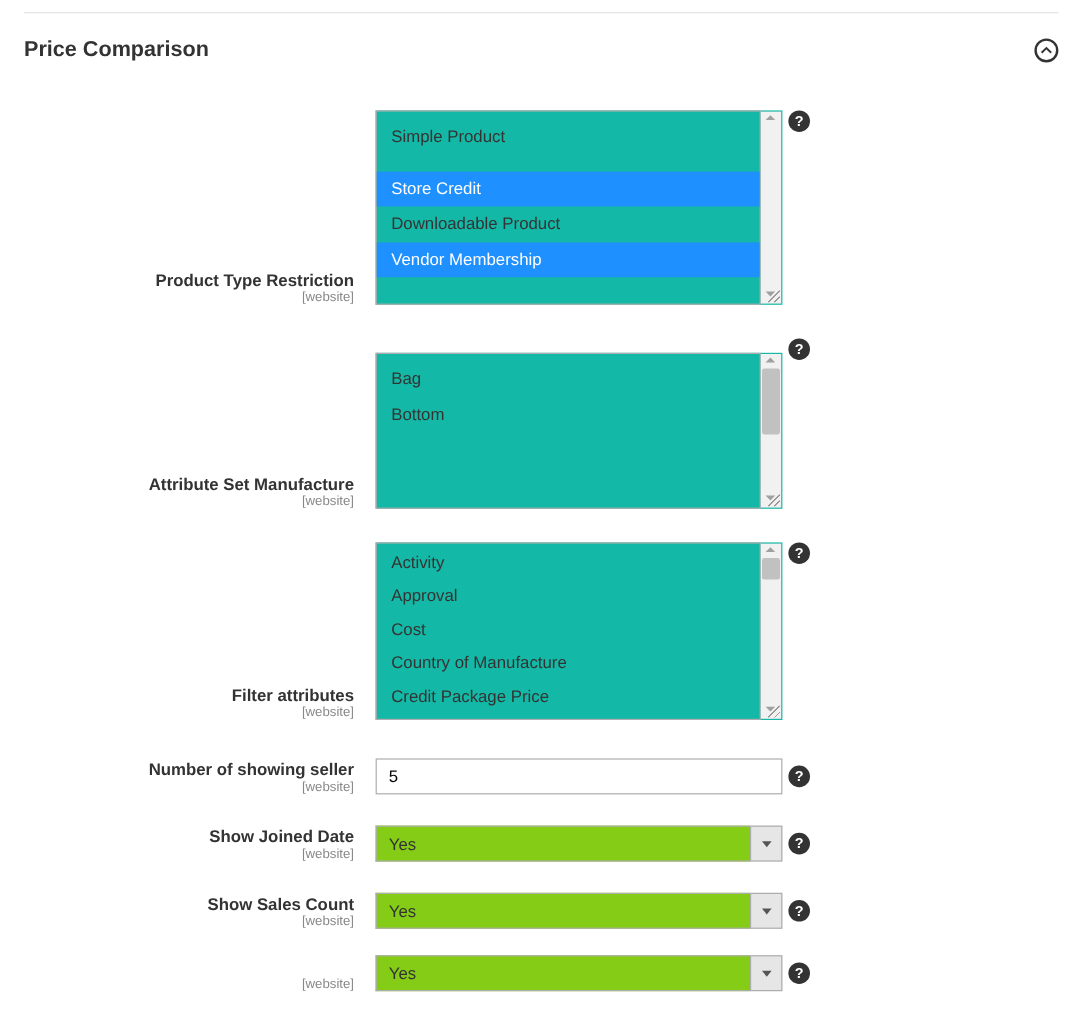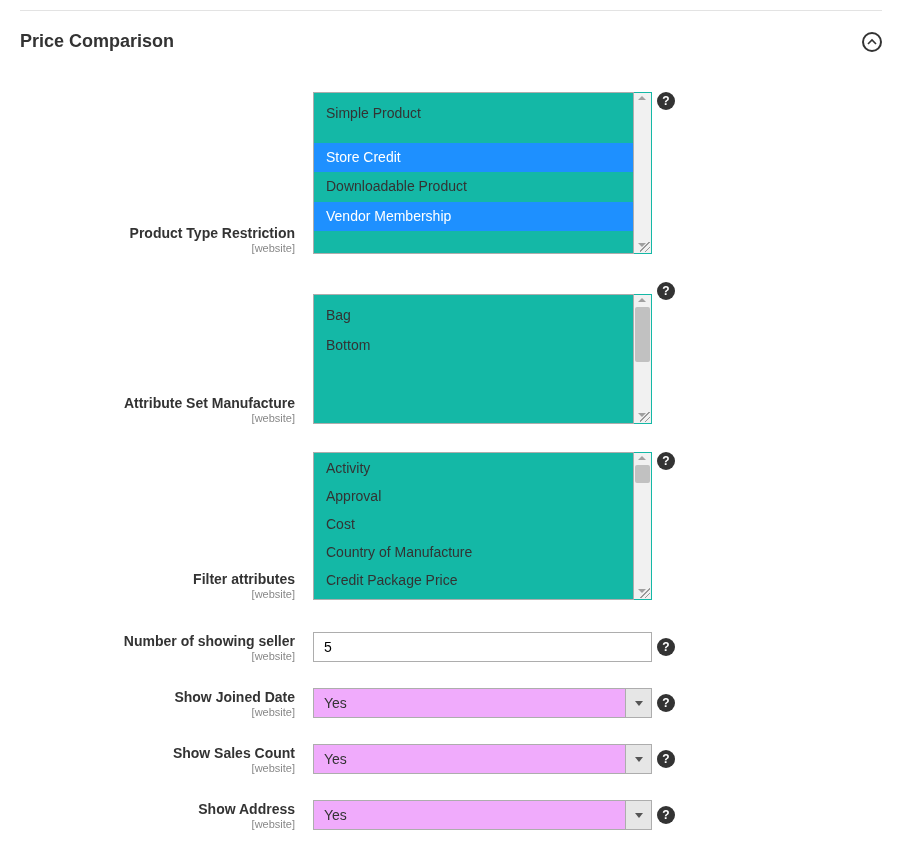--- a/index.html
+++ b/index.html
@@ -29,21 +29,21 @@
   .ms-mid  { height: 130px; margin-top: 12px; }
   .ms-filter { padding-top: 2px; }
   .ms-filter .ms-option { padding-top: 1px; padding-bottom: 1px; line-height: 1.85; }
   .resize-handle { position: absolute; bottom: 2px; right: 2px; width: 10px; height: 10px; pointer-events: none; }
   .resize-handle::before, .resize-handle::after { content: ""; position: absolute; background: linear-gradient(135deg, transparent 45%, #999 45%, #999 55%, transparent 55%); }
   .resize-handle::before { width: 10px; height: 10px; right: 0; bottom: 0; }
   .resize-handle::after { width: 5px; height: 5px; right: 0; bottom: 0; }
   .help-icon { position: absolute; left: 344px; top: 0; width: 18px; height: 18px; border-radius: 50%; background: #333; color: #fff; display: flex; align-items: center; justify-content: center; font-size: 12px; font-weight: bold; cursor: pointer; }
   .text-input { width: 339px; height: 30px; border: 1px solid #adadad; padding: 0 10px; font-size: 14px; }
   .select-wrap { width: 339px; height: 30px; position: relative; }
-  .select-input { width: 312px; height: 30px; border: 1px solid #adadad; border-right: none; display: flex; align-items: center; padding: 0 10px; font-size: 14px; color: #333; background: #f0abfc; }
+  .select-input { width: 312px; height: 30px; border: 1px solid #adadad; border-right: none; display: flex; align-items: center; padding: 0 10px; font-size: 14px; color: #333; background: #84cc16; }
   .select-btn { position: absolute; right: 0; top: 0; width: 27px; height: 30px; background: #e6e6e6; border: 1px solid #adadad; display: flex; align-items: center; justify-content: center; cursor: pointer; }
   .select-btn .tri { width: 0; height: 0; border-left: 4px solid transparent; border-right: 4px solid transparent; border-top: 5px solid #555; }
   .text-row .help-icon, .select-row .help-icon { top: 6px; }
   .select-row, .text-row { margin-bottom: 22px; }
   .select-row .label-col, .text-row .label-col { padding-top: 5px; }
 </style>
 </head>
 <body>
 
 <div class="page">
@@ -167,21 +167,20 @@
         <div class="select-btn">
             <div class="tri"></div>
           </div>
       </div>
       <div class="help-icon">?</div>
     </div>
   </div>
 
   <div class="form-row select-row">
     <div class="label-col">
-      <div class="label-main">Show Address</div>
       <div class="label-scope">[website]</div>
     </div>
     <div class="control-col">
       <div class="select-wrap">
         <div class="select-input">Yes</div>
         <div class="select-btn">
             <div class="tri"></div>
           </div>
       </div>
       <div class="help-icon">?</div>

